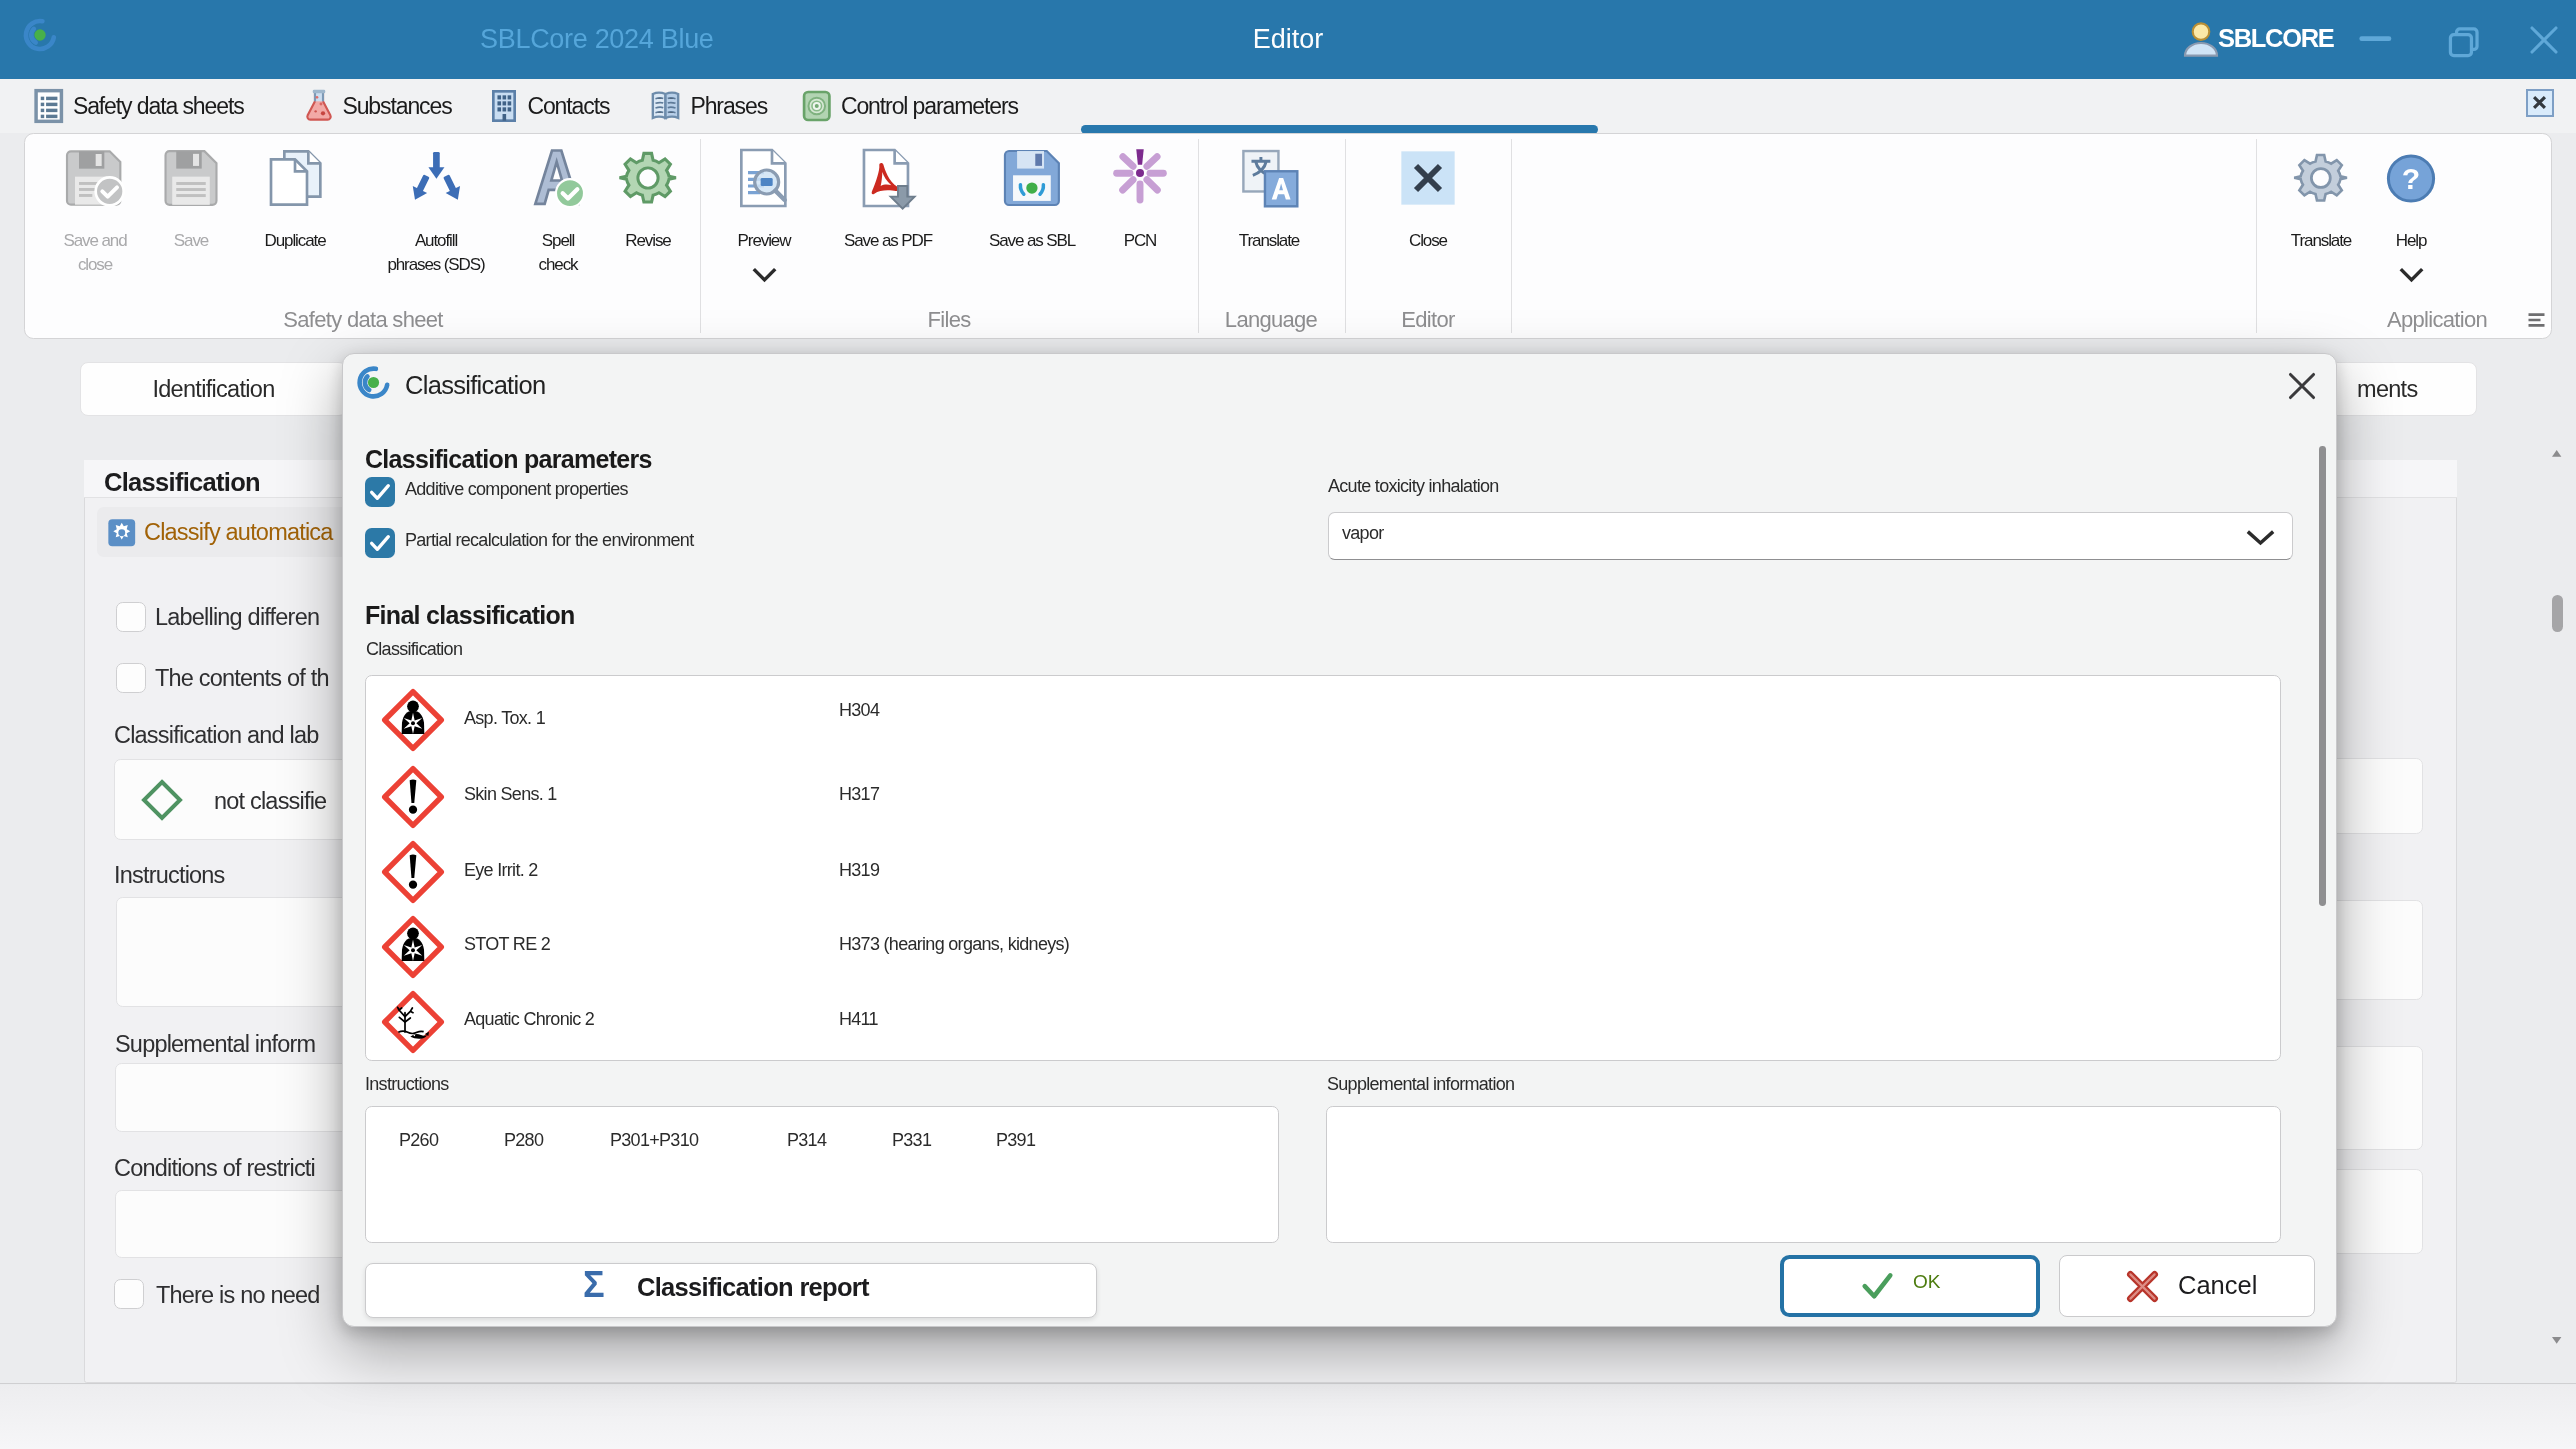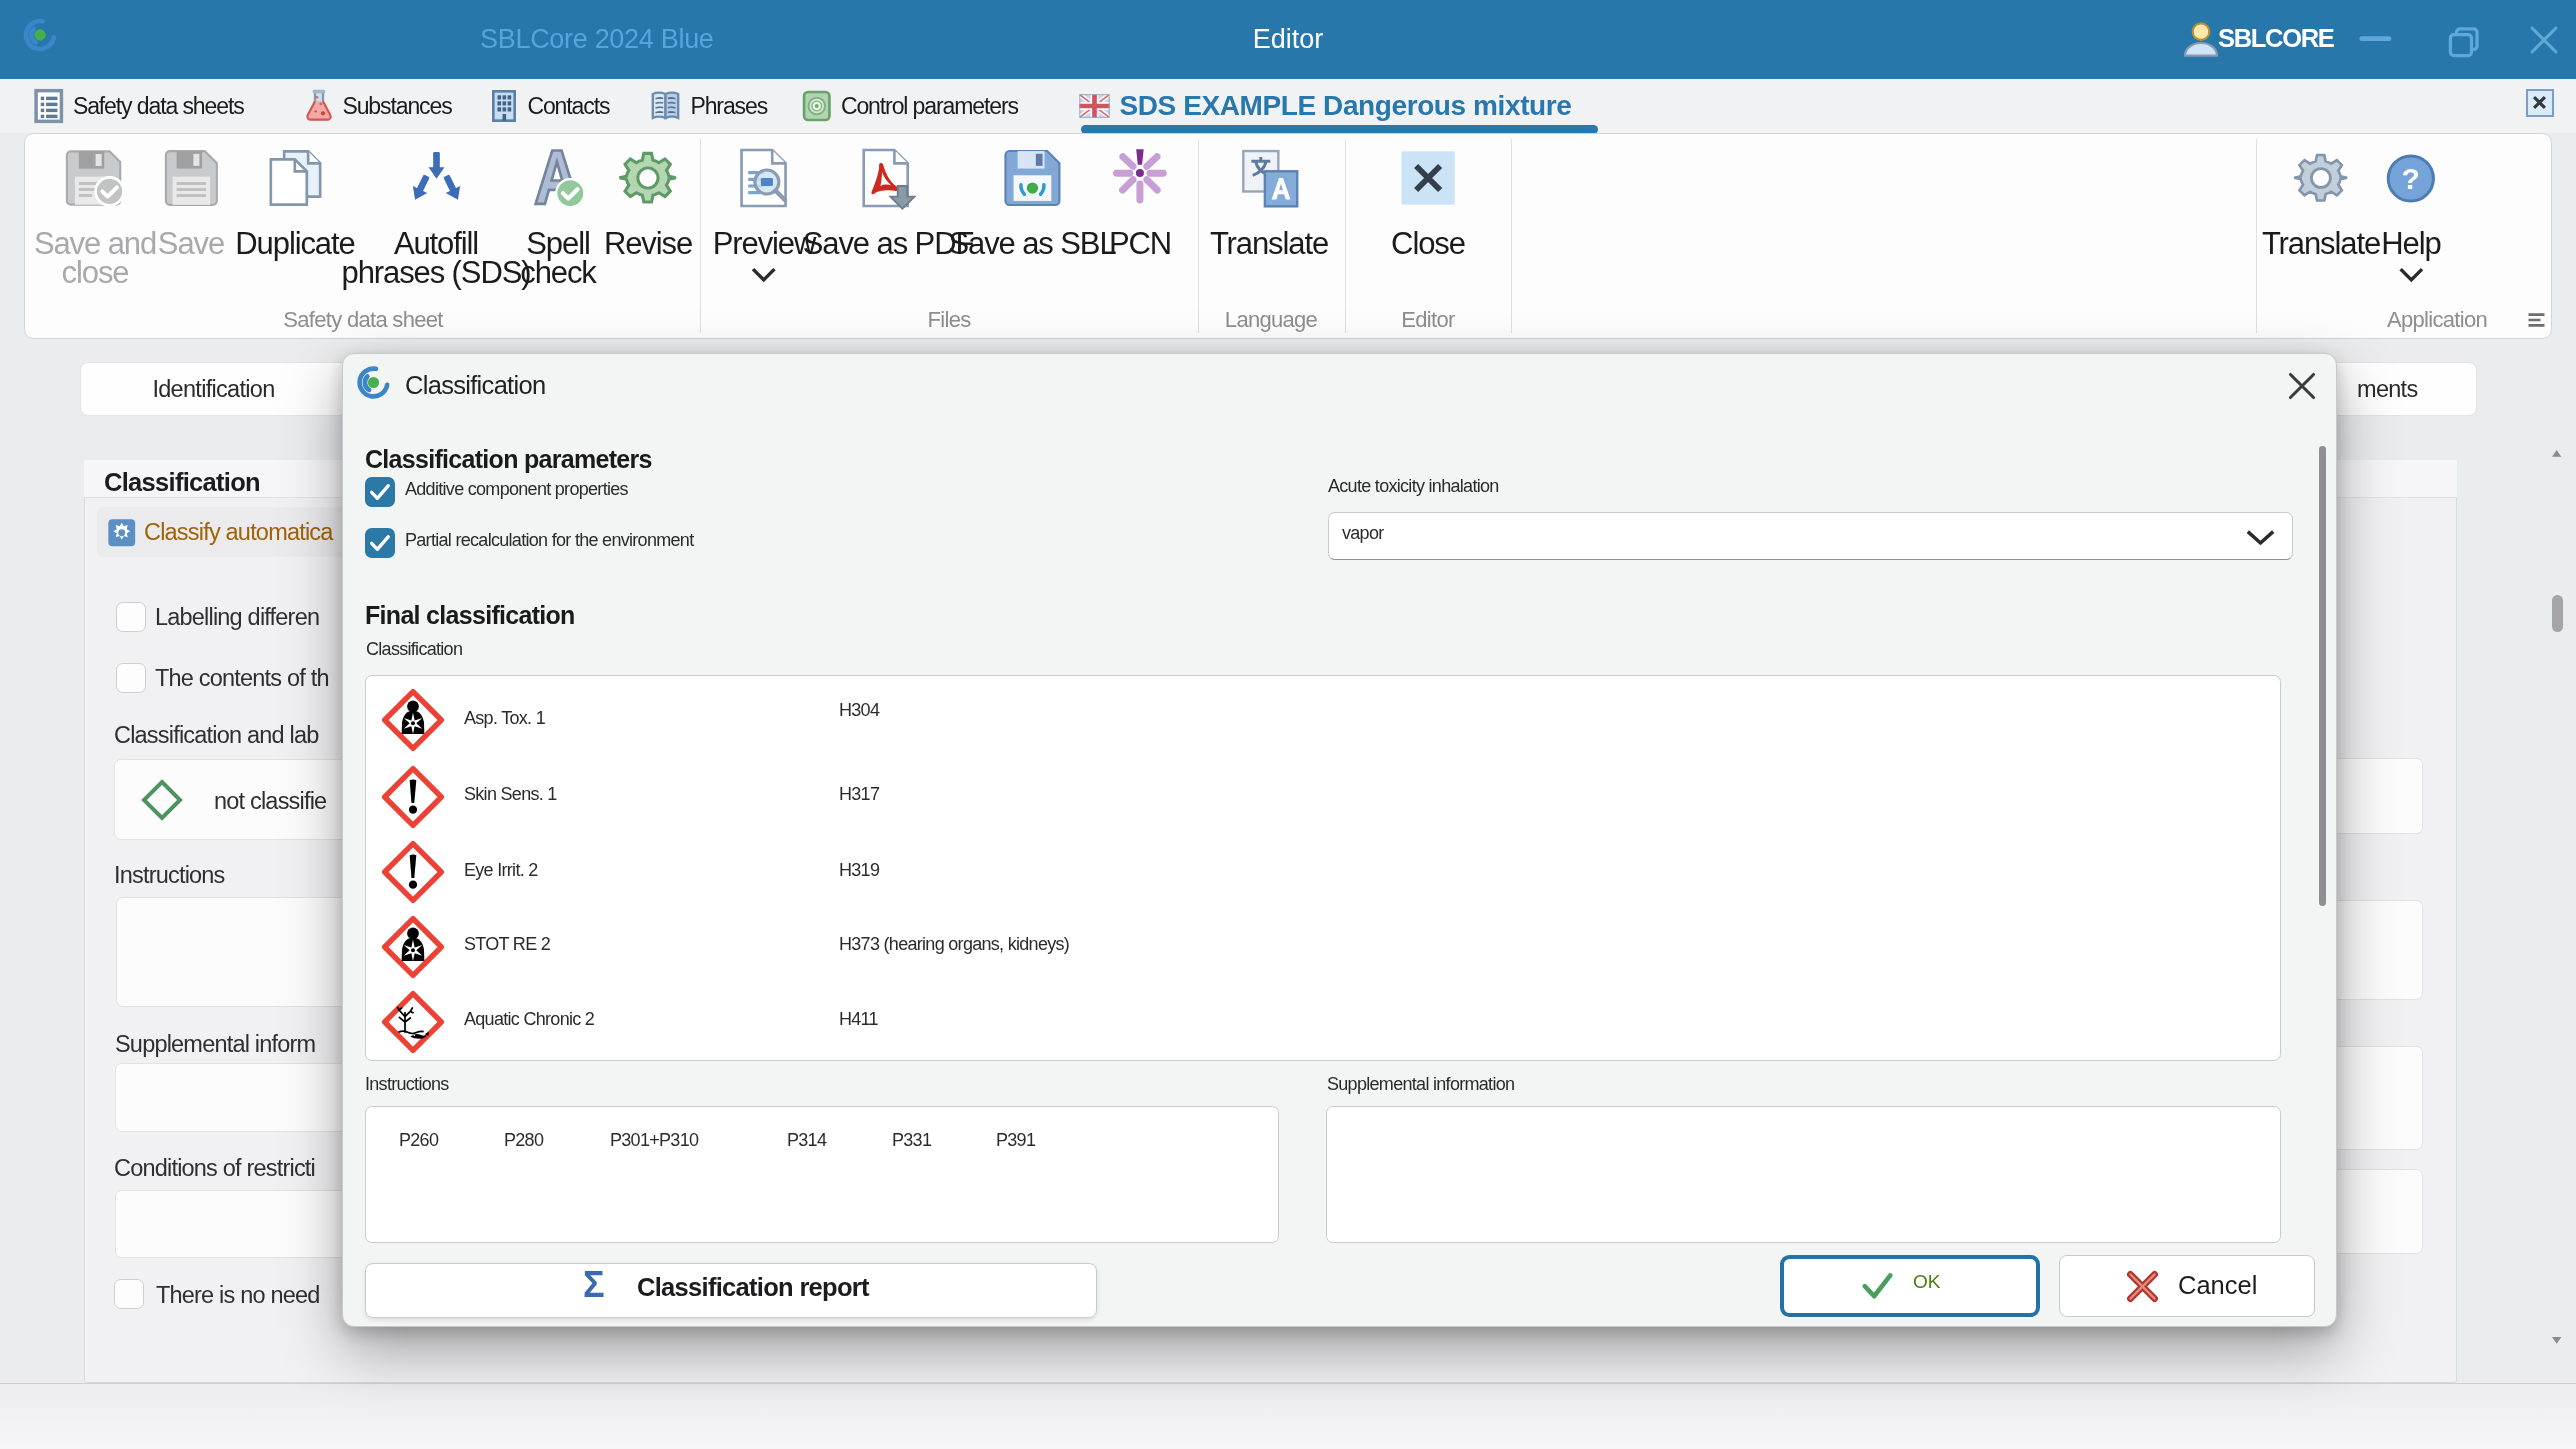--- a/index.html
+++ b/index.html
@@ -15,21 +15,21 @@
   
   #menubar { position:absolute; left:0; top:79px; width:2576px; height:54px; background:#f1f2f3; }
   .mitem { position:absolute; top:0; height:54px; display:flex; align-items:center; color:#1b1b1b; font-size:23px; letter-spacing:-1.1px; white-space:nowrap; }
   .mico { margin-right:9.4px; }
 
   
   #ribbon { position:absolute; left:24px; top:133px; width:2528px; height:206px; background:#fdfdfe; border:1.3px solid #d4d4d6; border-radius:9.4px; }
   .rsep { position:absolute; top:5.4px; bottom:5.4px; width:1.3px; background:#e0e0e2; }
   .ritem { position:absolute; top:0; text-align:center; transform:translateX(-50%); white-space:nowrap; }
   .ricon { display:flex; justify-content:center; align-items:center; height:67px; margin-top:10.7px; }
-  .rlabel { font-size:31px; color:#1b1b1b; letter-spacing:-1.1px; line-height:29px; margin-top:17.4px; }
+  .rlabel { font-size:17px; color:#1b1b1b; letter-spacing:-1.1px; line-height:24px; margin-top:17.4px; }
   .rlabel.dis { color:#a9a9ab; }
   .rgroup { position:absolute; bottom:5.4px; font-size:22px; color:#8e8e90; letter-spacing:-0.7px; transform:translateX(-50%); white-space:nowrap; }
 
   
   .bgtab { position:absolute; background:#fefefe; border:1.3px solid #e3e3e5; border-radius:8px; height:54px; top:362px; font-size:23.5px; color:#2a2a2a; letter-spacing:-0.7px; display:flex; align-items:center; justify-content:center; }
   .bglabel { position:absolute; font-size:23.5px; color:#2f2f31; letter-spacing:-0.8px; white-space:nowrap; }
   .bgbox { position:absolute; background:#fcfcfc; border:1.3px solid #e2e2e4; border-radius:6.7px; }
   .bgcheck { position:absolute; width:29.5px; height:29.5px; background:#fdfdfd; border:1.3px solid #cfcfd1; border-radius:6.7px; }
 
   
@@ -124,31 +124,20 @@
   </div>
   <div class="mitem" style="left:802px">
     <svg class="mico" width="29.5" height="36" viewBox="0 0 22 27">
       <rect x="1.5" y="3" width="19" height="21" rx="3" fill="#b2d4b2" stroke="#69a369" stroke-width="2"></rect>
       <circle cx="11" cy="13.5" r="6.2" fill="#d6e8d4" stroke="#7fb27f" stroke-width="1.5"></circle>
       <circle cx="11" cy="13.5" r="3.6" fill="#eef5ee" stroke="#8abb8a" stroke-width="1.2"></circle>
       <circle cx="11" cy="13.5" r="1.5" fill="#74a974"></circle>
     </svg>
     <span>Control parameters</span>
   </div>
-  <div class="mitem" style="left:1079px;color:#2878ad;font-weight:bold;font-size:28px;letter-spacing:-0.4px">
-    <svg class="mico" width="31" height="24" viewBox="0 0 46 36">
-      <rect x="1" y="1" width="44" height="34" fill="#c8d4ee"></rect>
-      <path d="M 1 1 L 45 35 M 45 1 L 1 35" stroke="#fdfdfd" stroke-width="7"></path>
-      <path d="M 1 1 L 45 35 M 45 1 L 1 35" stroke="#d66a74" stroke-width="2.5"></path>
-      <path d="M 23 0 V 36 M 0 18 H 46" stroke="#fdfdfd" stroke-width="12"></path>
-      <path d="M 23 0 V 36 M 0 18 H 46" stroke="#cf5360" stroke-width="7"></path>
-      <rect x="1" y="1" width="44" height="34" fill="none" stroke="#9aa7be" stroke-width="1.5"></rect>
-    </svg>
-    <span>SDS EXAMPLE Dangerous mixture</span>
-  </div>
   <div class="abs" style="left:1081px;top:46px;width:517px;height:9.4px;border-radius:4.7px;background:#2878ad"></div>
   <div class="abs" style="left:2526px;top:10px;width:28px;height:28px;background:#d9ebfb;border:2.7px solid #7e9fc5">
     <svg width="23" height="23" viewBox="0 0 34 34">
         <path d="M 9 9 L 25 25 M 25 9 L 9 25" stroke="#33393f" stroke-width="4.6"></path>
       </svg>
   </div>
 </div>
 
 <div id="ribbon">
 

